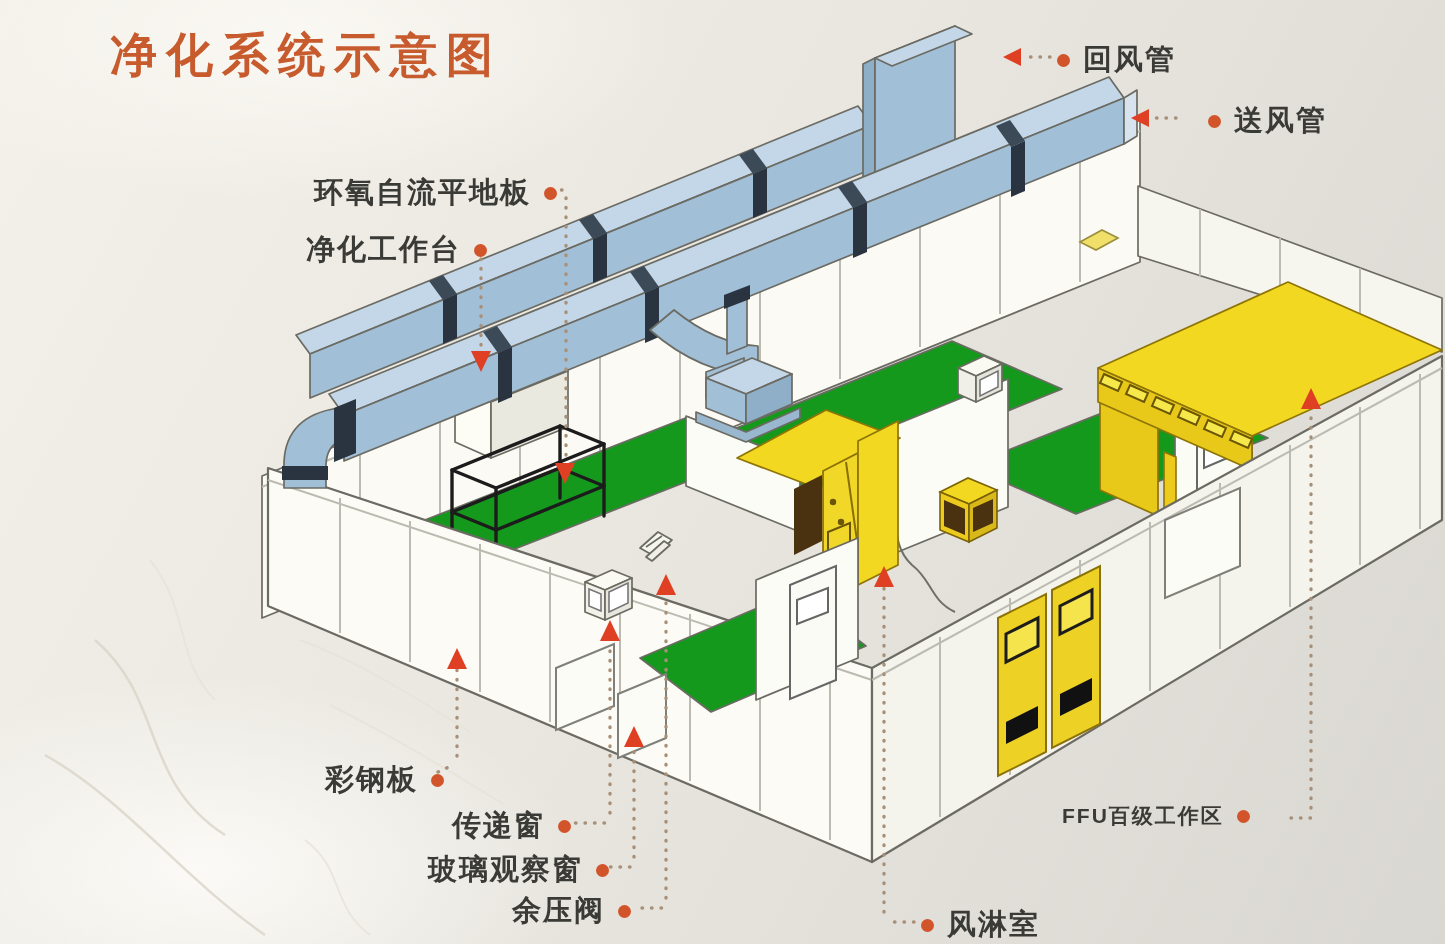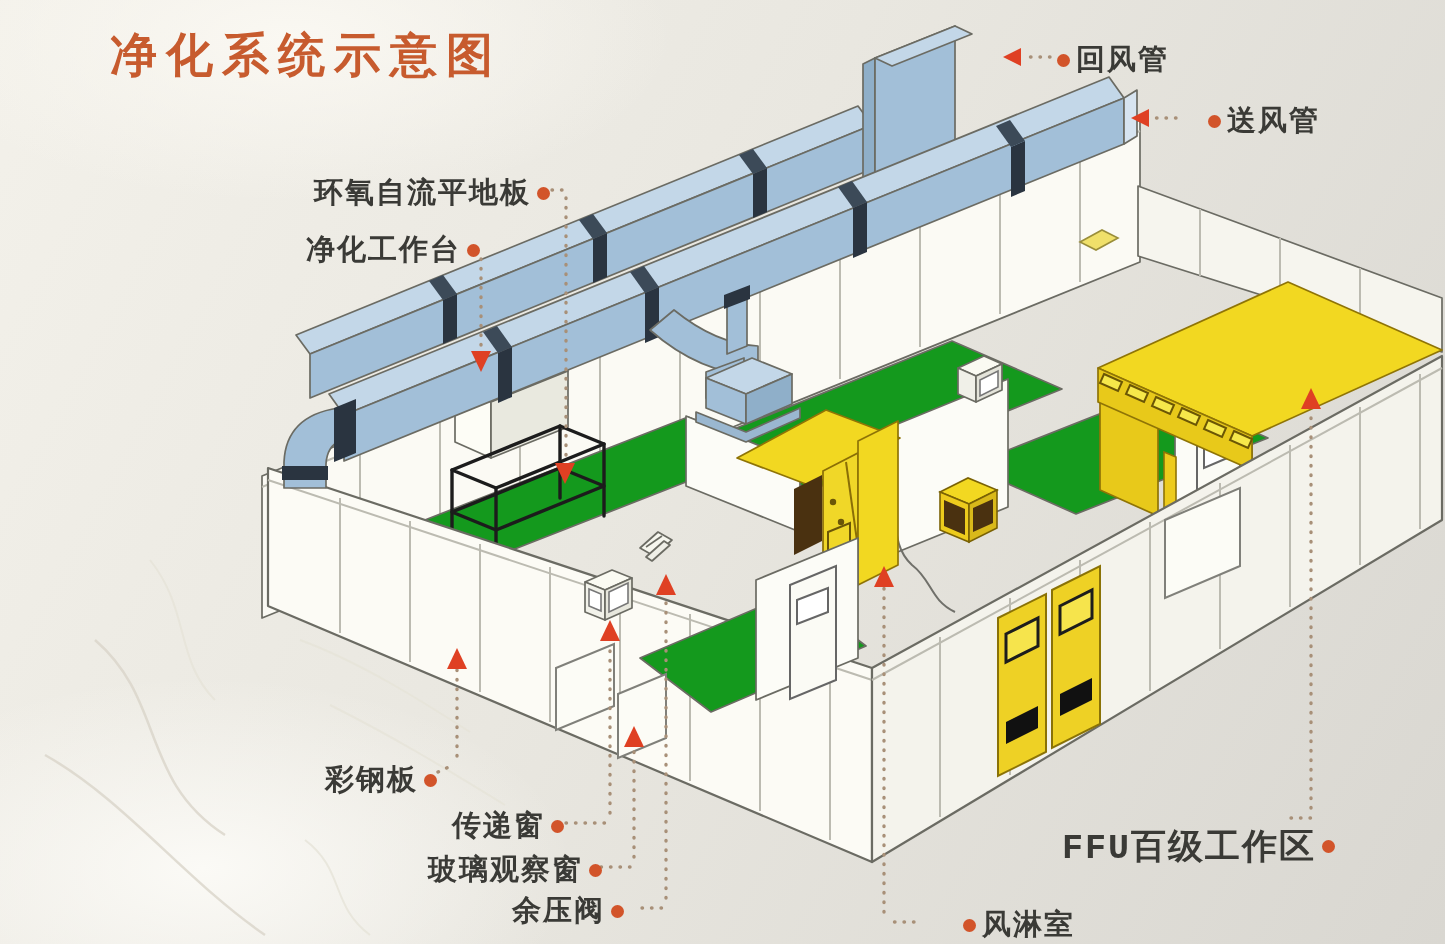--- a/index.html
+++ b/index.html
@@ -1,18 +1,18 @@
 <!DOCTYPE html>
 <html style="--title: #c75b2e; --label-text: #3a3a36; --leader: #a89078; --dot: #d2542a; --pointer: #df4023; --duct-top: #c3d7e8; --duct-side: #a2bfd8; --duct-dark: #8fafc9; --flange: #2a3440; --floor-green: #14991d; --yellow: #f2d821; --yellow-deep: #e8c91a; --brown: #4a3110; --wall: #fbfaf4; --outline: #6b6b63;"><head>
 <meta charset="utf-8">
 <style>
   html,body{margin:0;padding:0;background:#ccc;}
   #stage{
     position:relative;width:1445px;height:944px;overflow:hidden;
-    font-family:Liberation Mono, monospace;
+    font-family:Liberation Sans, sans-serif;
     background:
       radial-gradient(ellipse 620px 320px at 14% 92%, #fbfaf6 0%, rgba(251,250,246,0) 60%),
       radial-gradient(ellipse 700px 300px at 20% 4%, #faf8f2 0%, rgba(250,248,242,0) 55%),
       linear-gradient(118deg,#f3f1ea 0%,#e9e7e0 45%,#d9d7d1 100%);
   }
   svg{position:absolute;left:0;top:0;}
   
   .fGreen{fill:var(--floor-green)}
   .fYellow{fill:var(--yellow)}
   .fYellowD{fill:var(--yellow-deep)}
@@ -27,21 +27,21 @@
   .sOut2{stroke:var(--outline);stroke-width:2.2;stroke-linejoin:round}
   .sYel{stroke:#8f7406;stroke-width:1.7;stroke-linejoin:round}
   .seam{stroke:#bcbbb1;stroke-width:2;fill:none}
   .blk{stroke:#1c1c1c;stroke-width:3.4;fill:none;stroke-linejoin:round;stroke-linecap:round}
   .leader{fill:none;stroke:var(--leader);stroke-width:3.4;stroke-dasharray:.5 9;stroke-linecap:round}
   .ptr{fill:var(--pointer)}
   .marble{stroke:#d9d5c9;stroke-width:2.5;fill:none;opacity:.8}
   .marble2{stroke:#e6e3d8;stroke-width:2;fill:none;opacity:.8}
 
   .lbl{
-    position:absolute;display:flex;align-items:center;gap:6px;white-space:nowrap;
+    position:absolute;display:flex;align-items:center;gap:13px;white-space:nowrap;
     font-weight:700;font-size:29px;color:var(--label-text);letter-spacing:2px;
   }
   .lbl .dot{width:13px;height:13px;border-radius:50%;background:var(--dot);flex:0 0 auto;}
   #title{
     position:absolute;left:110px;top:24px;font-weight:700;font-size:47px;
     letter-spacing:9px;color:var(--title);
   }
 </style>
 </head>
 <body>
@@ -316,22 +316,22 @@
   <span class="dot"></span>
 </div>
 <div class="lbl" style="left:428px;top:850px">
   <span>玻璃观察窗</span>
   <span class="dot"></span>
 </div>
 <div class="lbl" style="left:512px;top:891px">
   <span>余压阀</span>
   <span class="dot"></span>
 </div>
-<div class="lbl" style="left:963px;top:905px">
+<div class="lbl" style="left:921px;top:905px">
   <span class="dot"></span>
   <span>风淋室</span>
 </div>
-<div class="lbl" style="left:1062px;top:823px;font-size:35px">
+<div class="lbl" style="left:1062px;top:802px;font-size:21px">
   <span>FFU百级工作区</span>
   <span class="dot"></span>
 </div>
 
 </div>
 
 </body></html>

